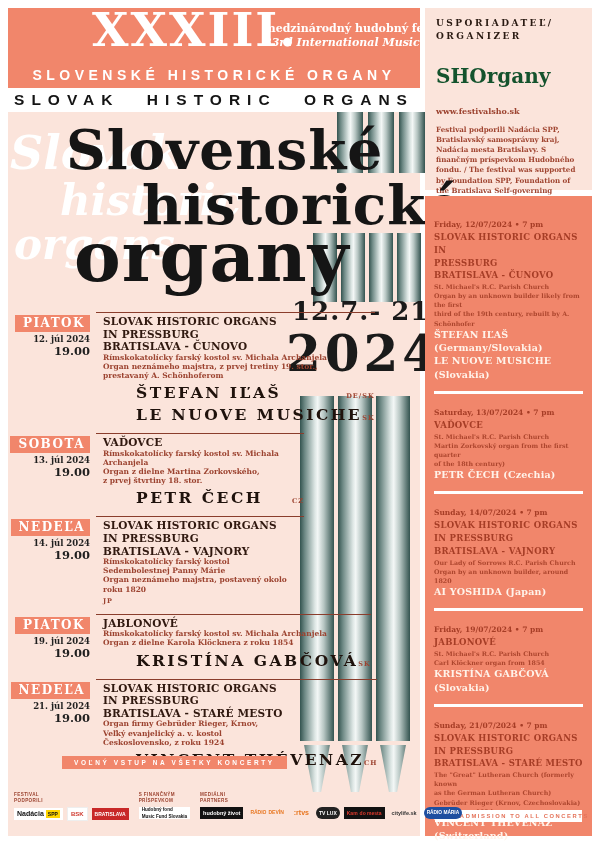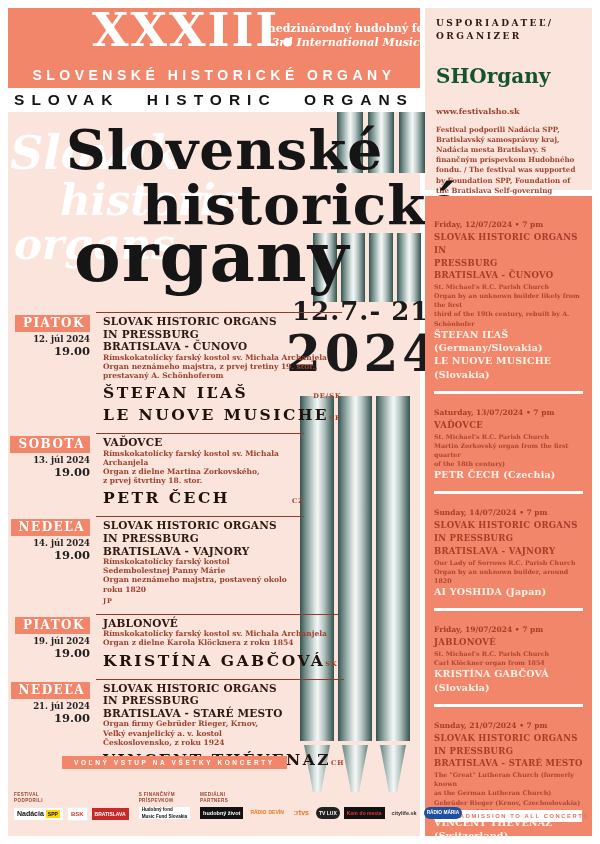--- a/index.html
+++ b/index.html
@@ -50,21 +50,21 @@
   .ev-left{padding-right:6px;text-align:right;}
   .day-wrap{text-align:right;}
   .day-bar{display:inline-block;background:#F1866B;color:#fff;font-size:12px;font-weight:bold;
            letter-spacing:1.5px;padding:1px 5px 2px 8px;}
   .ev-date{font-size:8.5px;font-weight:bold;color:#1f1f1f;margin-top:2px;}
   .ev-time{font-size:11.5px;font-weight:bold;color:#1f1f1f;}
   .ev-right{border-top:1px solid #8a3d2c;padding:2px 0 0 7px;}
   .ev-head div{font-size:10.5px;font-weight:bold;color:#30180f;line-height:1.2;letter-spacing:0.2px;}
   .ev-det div{font-size:7.5px;font-weight:bold;color:#9C4330;line-height:1.22;}
   .artist-row{display:flex;justify-content:space-between;align-items:baseline;margin-top:3px;}
-  .artist{font-size:15.5px;font-weight:bold;color:#1f120c;letter-spacing:2.5px;white-space:nowrap;}
+  .artist{font-size:15.5px;font-weight:bold;color:#1f120c;letter-spacing:2.5px;white-space:nowrap;margin-left:33px;}
   .code{font-size:6.5px;font-weight:bold;color:#9C4330;letter-spacing:1px;}
   .free-sk{left:62px;top:756px;background:#F1866B;color:#fff;font-family:"Liberation Sans",sans-serif;
            font-size:6.5px;font-weight:bold;letter-spacing:2.6px;padding:3px 12px;white-space:nowrap;}
 
   
   .right-col{left:425px;top:196px;width:167px;height:640px;background:#F1866B;box-sizing:border-box;
              padding:10px 9px 0 9px;}
   .en-date{font-size:7.5px;font-weight:bold;color:#A63D26;margin-bottom:2px;margin-top:14px;}
   .en-title div{font-size:8.5px;font-weight:bold;color:#A63D26;line-height:1.5;letter-spacing:0.3px;}
   .en-det div{font-size:6.3px;font-weight:bold;color:#AD462E;line-height:1.45;}

